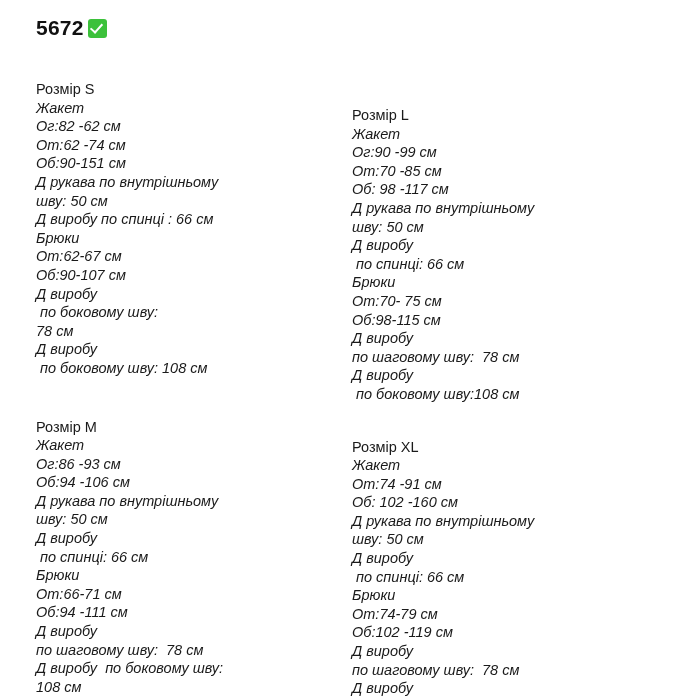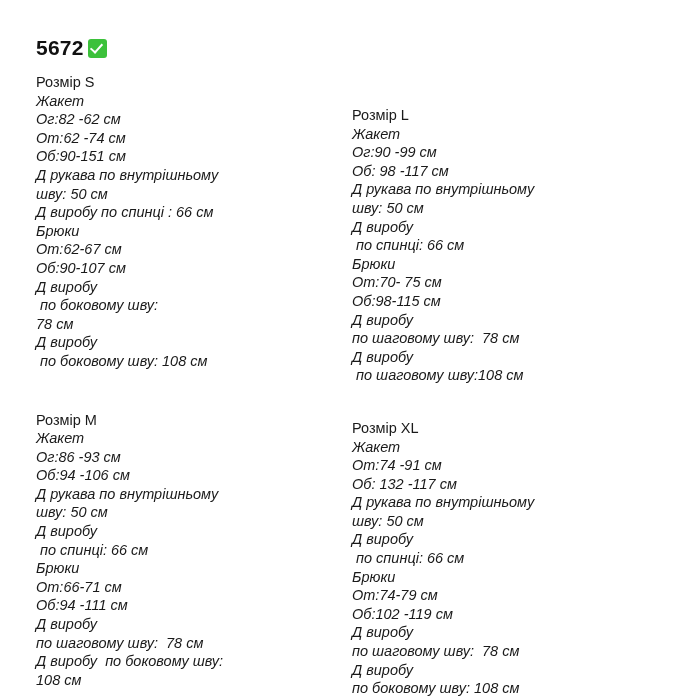--- a/index.html
+++ b/index.html
@@ -31,21 +31,21 @@
   }
   .col-right {
     left: 352px;
     width: 310px;
     margin-top: 48px;
   }
   .title-row {
     display: flex;
     align-items: center;
     gap: 4px;
-    padding-top: 36px;
+    padding-top: 16px;
   }
   .title-text {
     font-size: 21px;
     font-weight: 700;
     letter-spacing: 0.2px;
     color: #111111;
   }
   .check-badge {
     display: inline-block;
     width: 19px;
@@ -63,21 +63,21 @@
     width: 5px;
     height: 10px;
     border: solid #ffffff;
     border-width: 0 2.4px 2.4px 0;
     transform: rotate(42deg);
   }
   .block {
     margin-top: 18px;
   }
   .block.first-left {
-    margin-top: 13px;
+    margin-top: 40px;
   }
   .block.first-right {
     margin-top: 58px;
   }
   .block.second-left {
     margin-top: 40px;
   }
   .block.second-right {
     margin-top: 34px;
   }
@@ -144,39 +144,40 @@
     </div>
 
   </div>
 
   <div class="col col-right">
 
     <div class="block first-right">
       <div class="size-head">Розмір  L</div>
       <div class="line">Жакет</div>
       <div class="line">Ог:90 -99 см</div>
+      <div class="line">От:70 -85 см</div>
       <div class="line">Об: 98 -117 см</div>
       <div class="line">Д рукава по внутрішньому</div>
       <div class="line">шву: 50 см</div>
       <div class="line">Д виробу</div>
       <div class="line"> по спинці: 66 см</div>
       <div class="line">Брюки</div>
       <div class="line">От:70- 75 см</div>
       <div class="line">Об:98-115 см</div>
       <div class="line">Д виробу</div>
       <div class="line">по шаговому шву:  78 см</div>
       <div class="line">Д виробу</div>
-      <div class="line"> по шаговому шву:108 см</div>
+      <div class="line"> по боковому шву:108 см</div>
     </div>
 
     <div class="block second-right">
       <div class="size-head">Розмір  XL</div>
       <div class="line">Жакет</div>
       <div class="line">От:74 -91 см</div>
-      <div class="line">Об: 132 -117 см</div>
+      <div class="line">Об: 102 -160 см</div>
       <div class="line">Д рукава по внутрішньому</div>
       <div class="line">шву: 50 см</div>
       <div class="line">Д виробу</div>
       <div class="line"> по спинці: 66 см</div>
       <div class="line">Брюки</div>
       <div class="line">От:74-79 см</div>
       <div class="line">Об:102 -119 см</div>
       <div class="line">Д виробу</div>
       <div class="line">по шаговому шву:  78 см</div>
       <div class="line">Д виробу</div>

